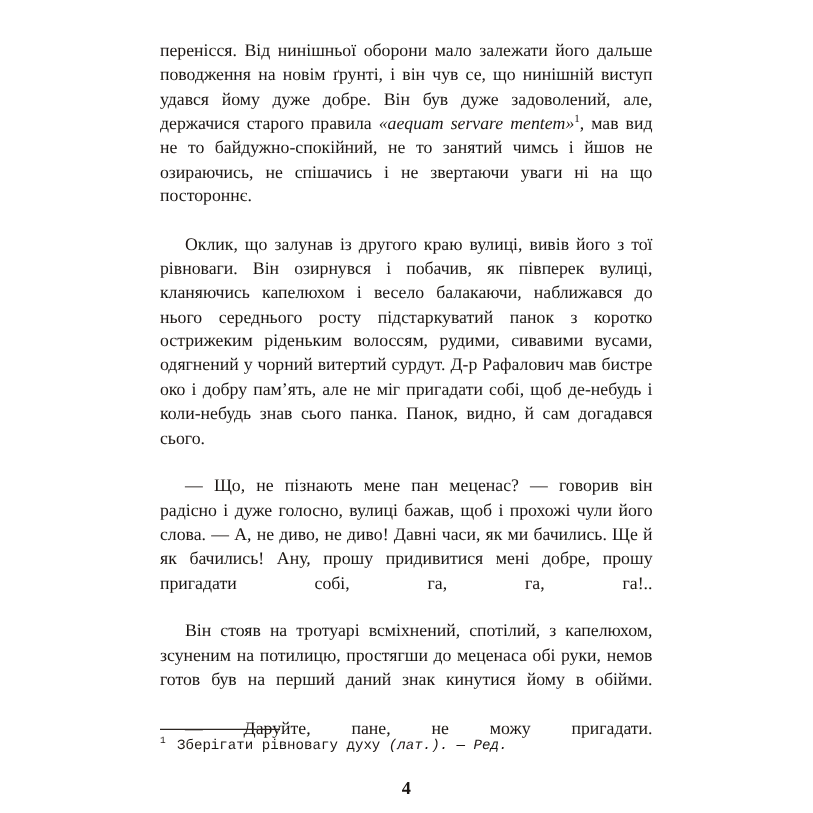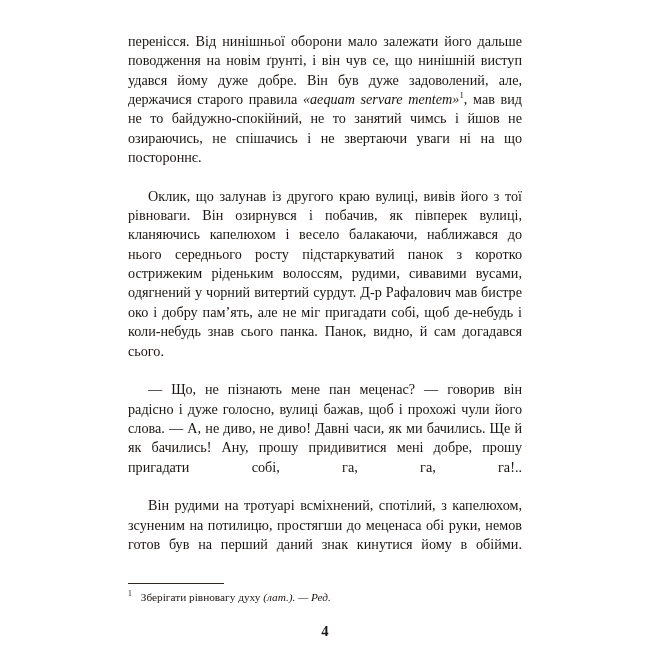--- a/index.html
+++ b/index.html
@@ -79,20 +79,21 @@
     border-top: 1px solid #2b2420;
     margin: 0 0 6px 0;
   }
 
   #footnote-row {
     display: block;
     font-size: 11.3px;
     line-height: 14px;
     color: #1a1512;
     white-space: nowrap;
+    font-family: Liberation Mono, monospace;
   }
 
   #footnote-num {
     font-size: 7.6px;
     vertical-align: super;
     line-height: 0;
     margin-right: 9px;
   }
 
   #page-number {
@@ -108,21 +109,22 @@
 </style>
 </head>
 <body>
 
 <div id="page">
 
   <div id="text-block">
       <p class="para first"><span>перенісся. Від нинішньої оборони мало залежати його дальше поводження на новім ґрунті, і він чув се, що нинішній виступ удався йому дуже добре. Він був дуже задоволений, але, держачися старого правила </span><span class="it">«aequam servare mentem»</span><sup class="fnmark">1</sup><span>, мав вид не то байдужно-спокійний, не то занятий чимсь і йшов не озираючись, не спішачись і не звертаючи уваги ні на що постороннє.</span></p>
       <p class="para"><span>Оклик, що залунав із другого краю вулиці, вивів його з тої рівноваги. Він озирнувся і побачив, як півперек вулиці, кланяючись капелюхом і весело балакаючи, наближався до нього середнього росту підстаркуватий панок з коротко острижеким ріденьким волоссям, рудими, сивавими вусами, одягнений у чорний витертий сурдут. Д-р Рафалович мав бистре око і добру пам’ять, але не міг пригадати собі, щоб де-небудь і коли-небудь знав сього панка. Панок, видно, й сам догадався сього.</span></p>
       <p class="para"><span>— Що, не пізнають мене пан меценас? — говорив він радісно і дуже голосно, вулиці бажав, щоб і прохожі чули його слова. — А, не диво, не диво! Давні часи, як ми бачились. Ще й як бачились! Ану, прошу придивитися мені добре, прошу пригадати собі, га, га, га!..</span></p>
-      <p class="para"><span>Він рудими на тротуарі всміхнений, спотілий, з капелюхом, зсуненим на потилицю, простягши до меценаса обі руки, немов готов був на перший даний знак кинутися йому в обійми.</span></p>
+      <p class="para"><span>Він стояв на тротуарі всміхнений, спотілий, з капелюхом, зсуненим на потилицю, простягши до меценаса обі руки, немов готов був на перший даний знак кинутися йому в обійми.</span></p>
+      <p class="para"><span>— Даруйте, пане, не можу пригадати.</span></p>
     </div>
 
   <div id="footnote-area">
     <div id="footnote-rule"></div>
     <div id="footnote-row">
       <span id="footnote-num">1</span><span id="footnote-text"><span>Зберігати рівновагу духу </span><span class="it">(лат.). — Ред.</span></span>
     </div>
   </div>
 
   <div id="page-number">4</div>

